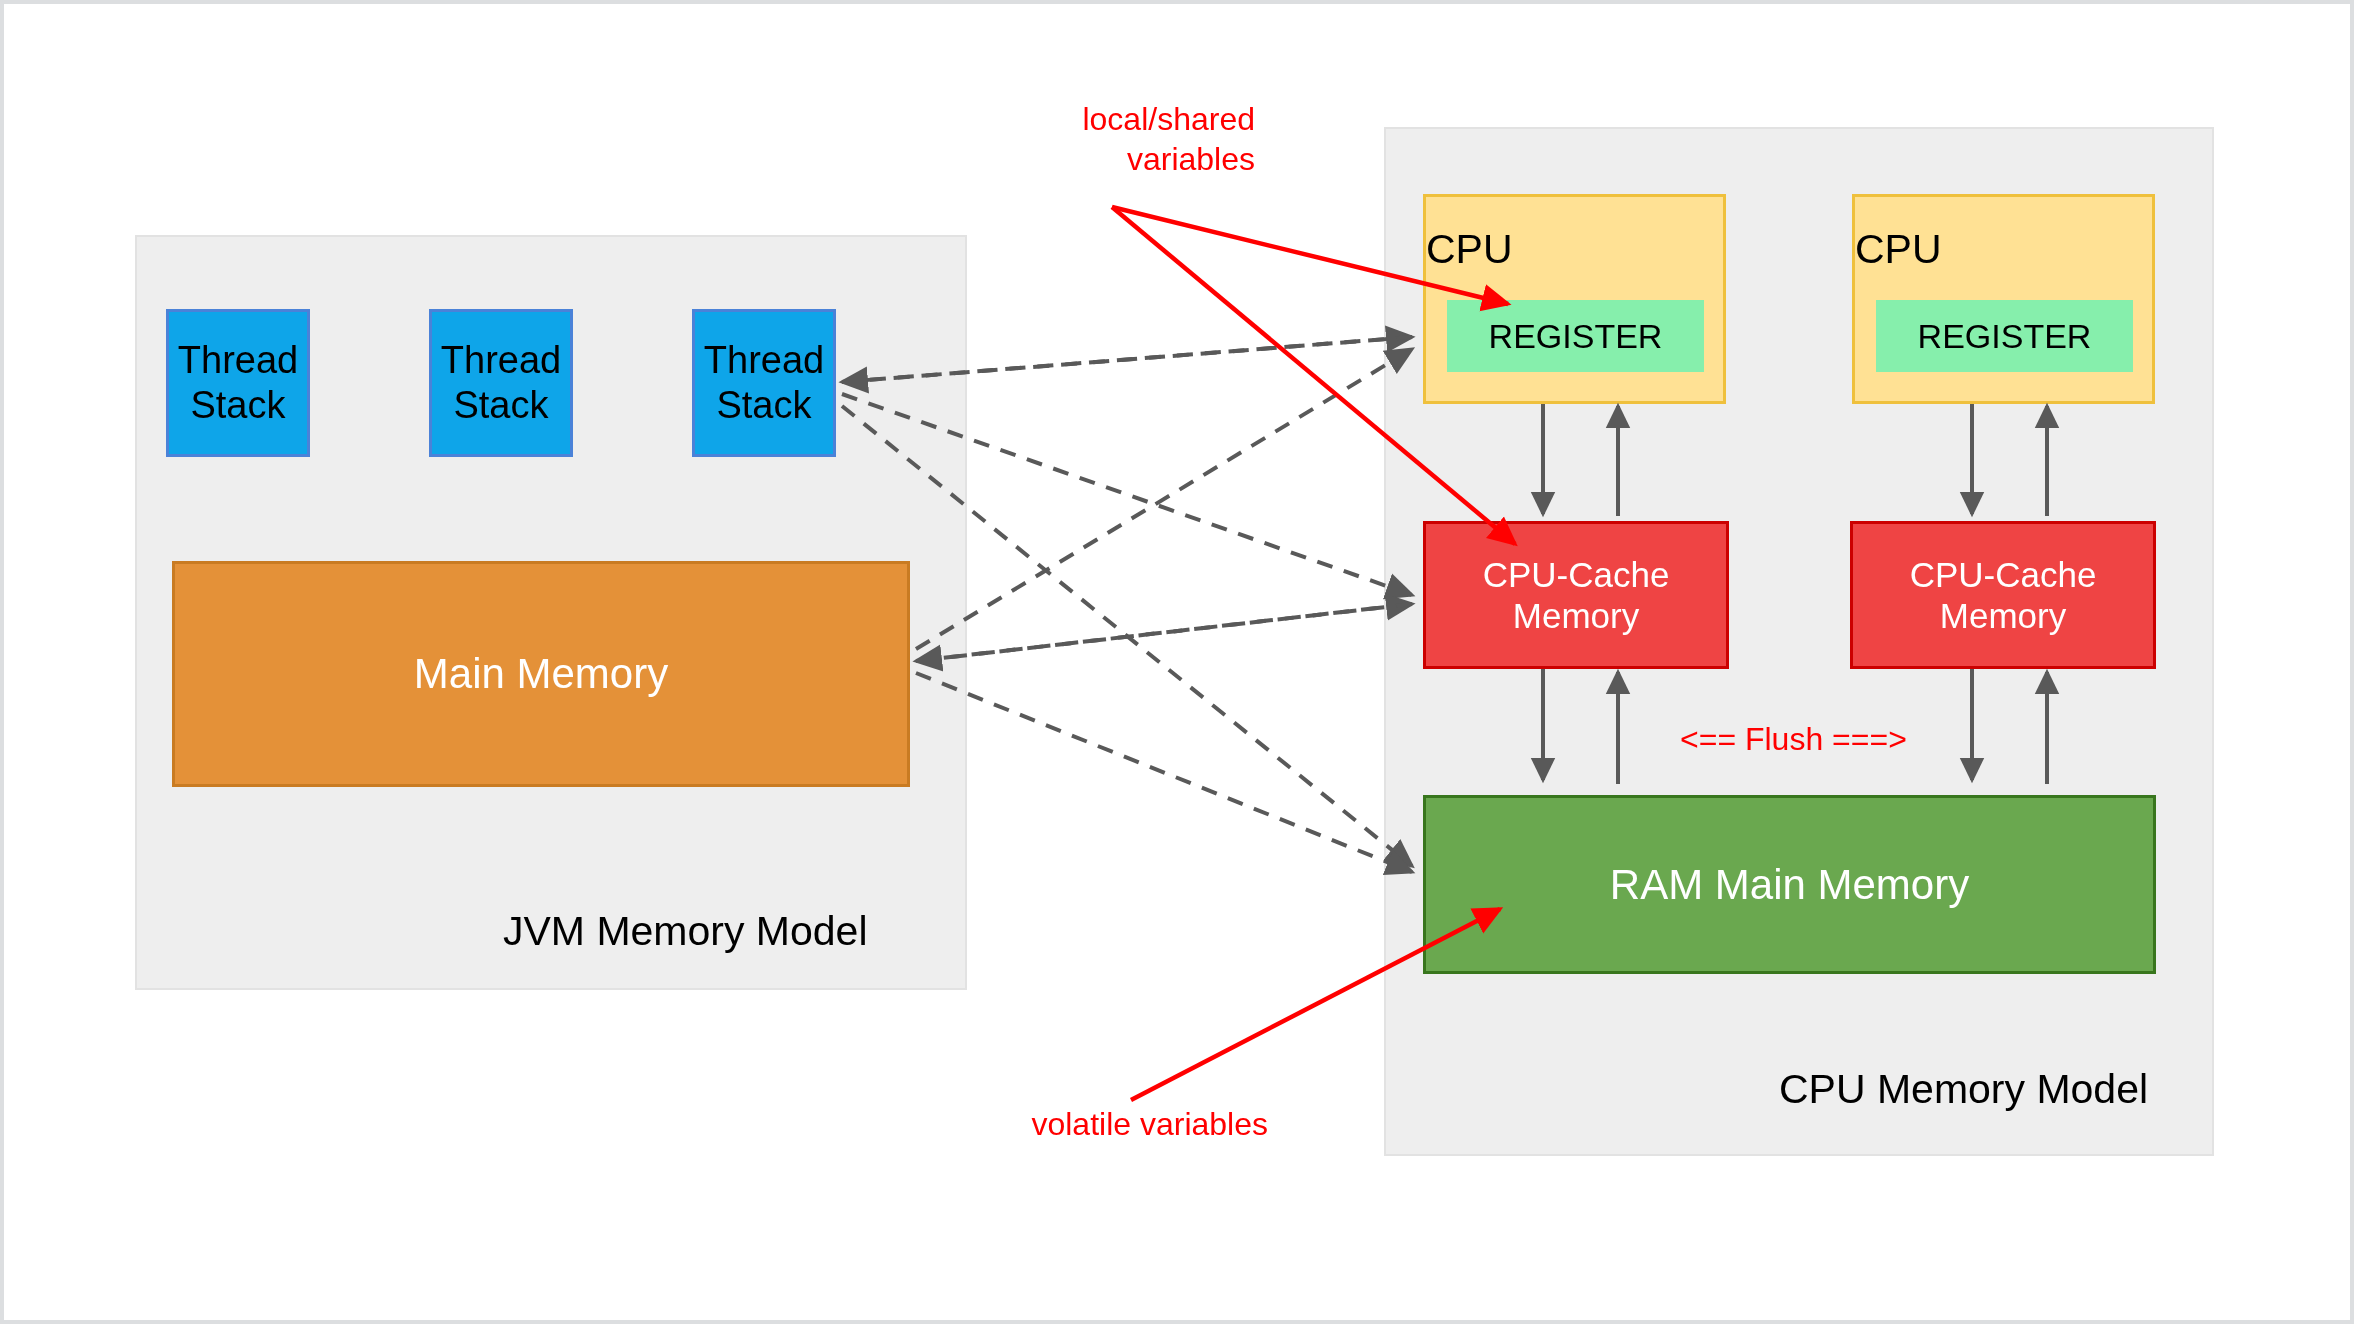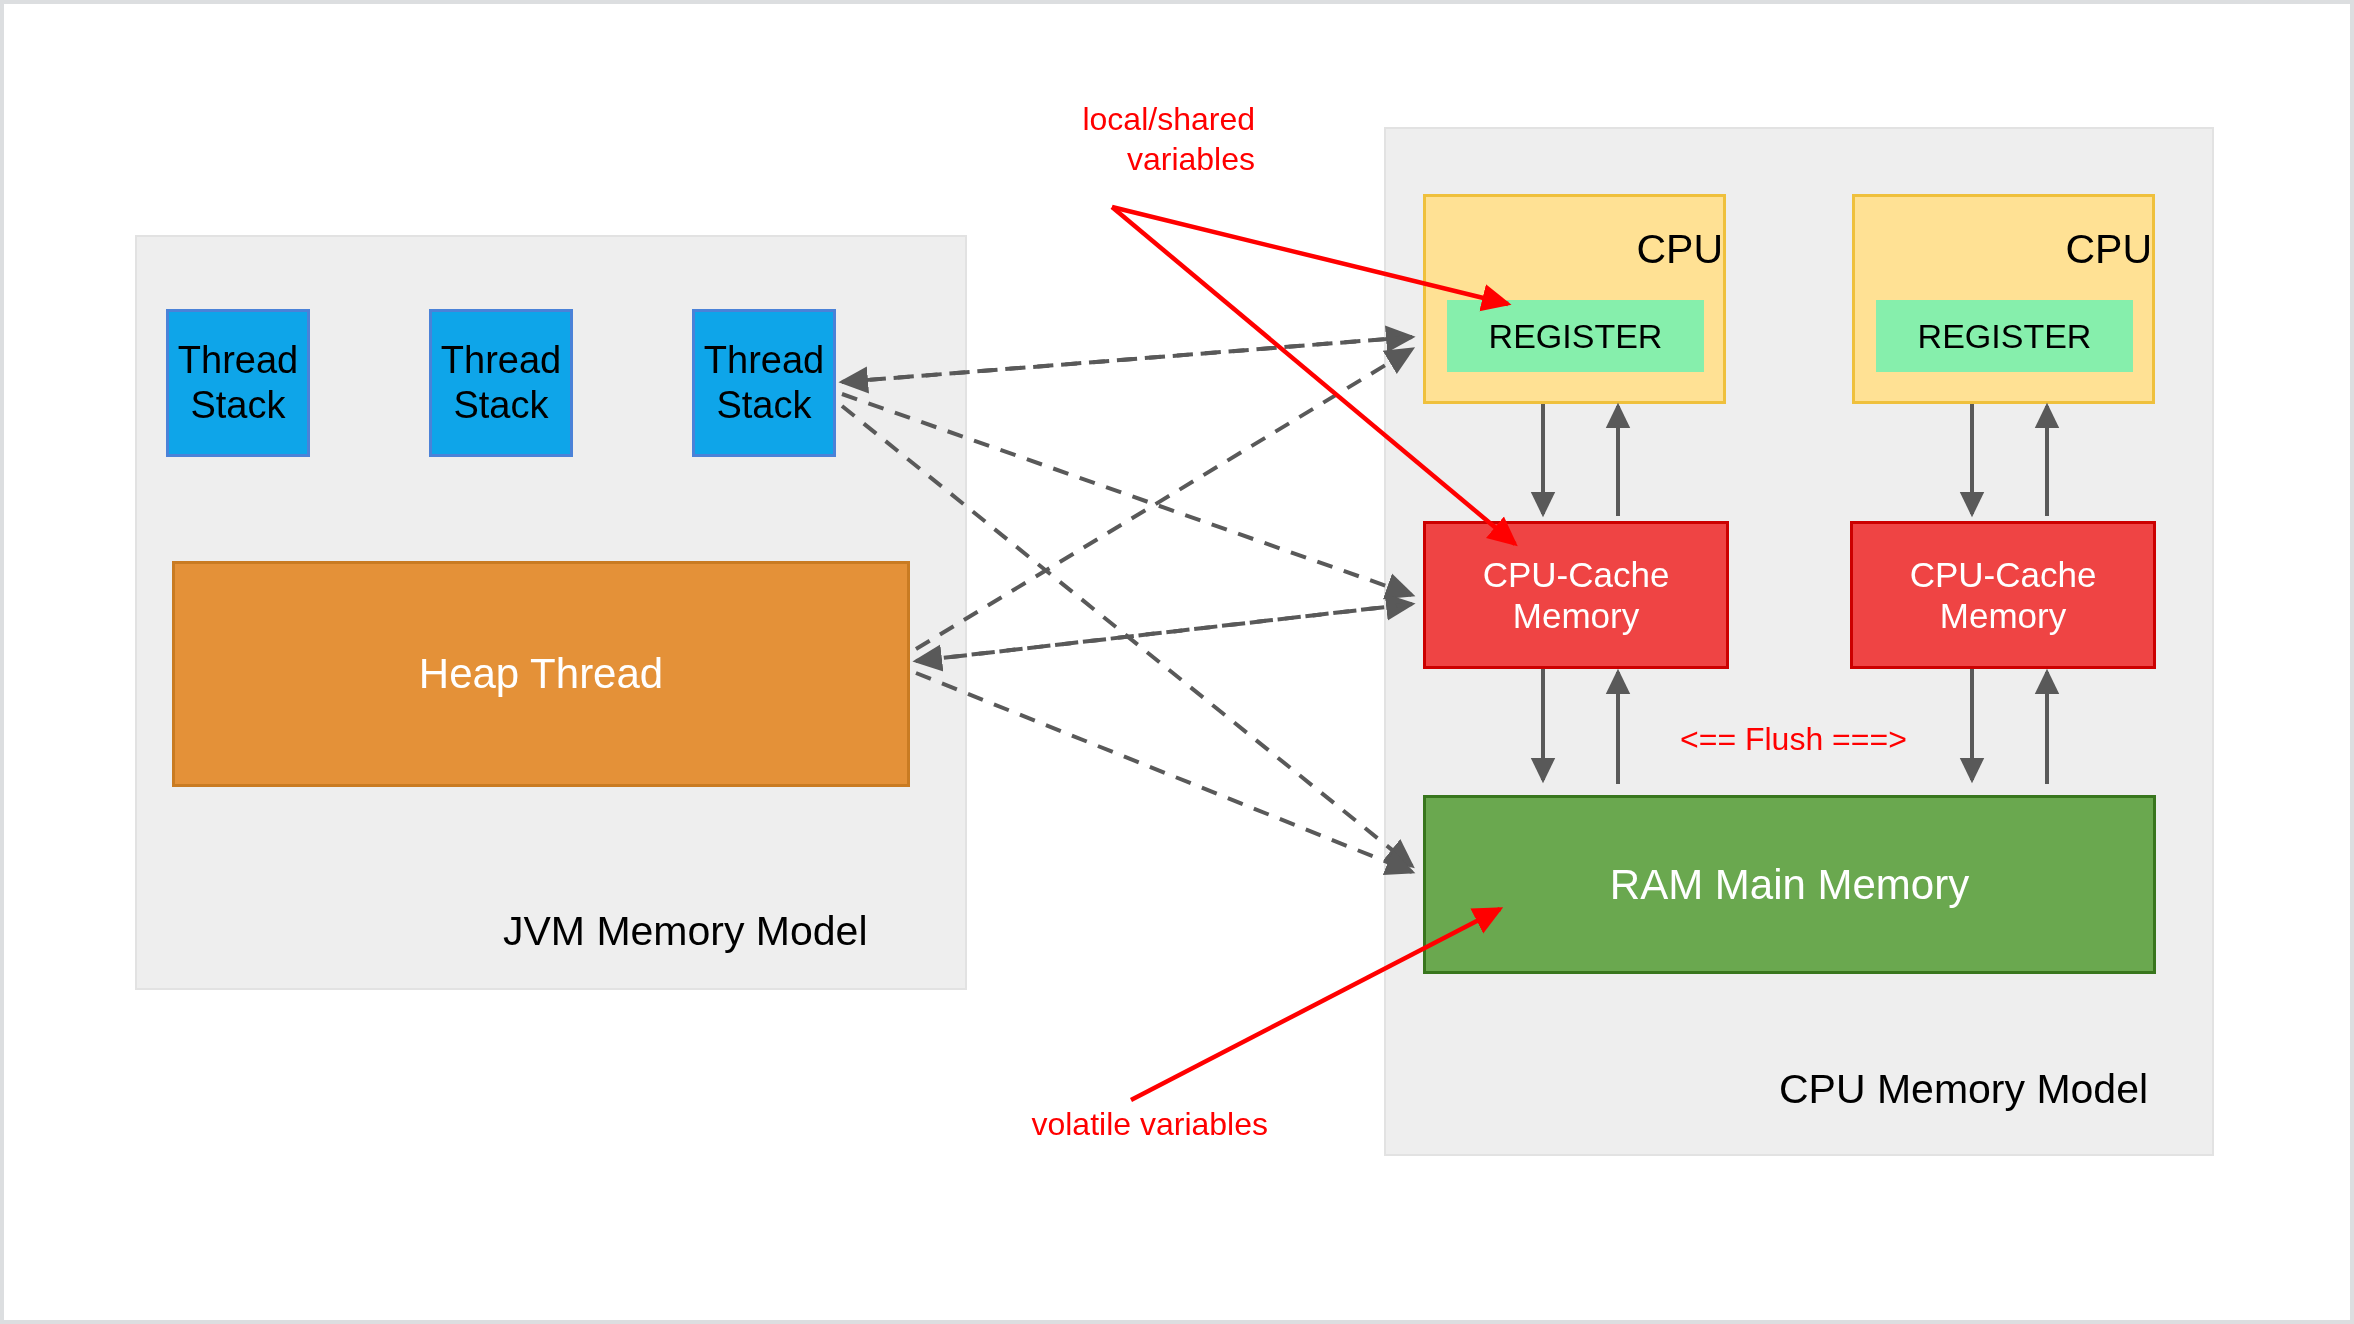--- a/index.html
+++ b/index.html
@@ -59,21 +59,21 @@
     border: 3px solid #efc03c;
     color: #000000;
     font-size: 41px;
     display: block;
   }
   .cpu-label {
     position: absolute;
     left: 0;
     right: 0;
     top: 28px;
-    text-align: right;
+    text-align: left;
   }
   .register {
     position: absolute;
     background: #86efac;
     color: #000000;
     font-size: 34px;
     display: flex;
     align-items: center;
     justify-content: center;
     border: 0;
@@ -123,21 +123,21 @@
 
   <div class="node thread-stack" style="left: 162px; top: 305px; width: 144px; height: 148px; white-space: pre-line;">Thread
 Stack</div>
 
   <div class="node thread-stack" style="left: 425px; top: 305px; width: 144px; height: 148px; white-space: pre-line;">Thread
 Stack</div>
 
   <div class="node thread-stack" style="left: 688px; top: 305px; width: 144px; height: 148px; white-space: pre-line;">Thread
 Stack</div>
 
-  <div class="node heap" style="left:168px; top:557px; width:738px; height:226px;">Heap Thread</div>
+  <div class="node heap" style="left:168px; top:557px; width:738px; height:226px;">Main Memory</div>
 
   <div class="panel-title" style="left:499px; top:904px;">JVM Memory Model</div>
 
   <div class="panel" style="left:1380px; top:123px; width:830px; height:1029px;"></div>
 
   <div class="node cpu" style="left:1419px; top:190px; width:303px; height:210px;">
     <span class="cpu-label">CPU</span>
     <span class="register" style="left:21px; top:103px; width:257px; height:72px;">REGISTER</span>
   </div>
 

